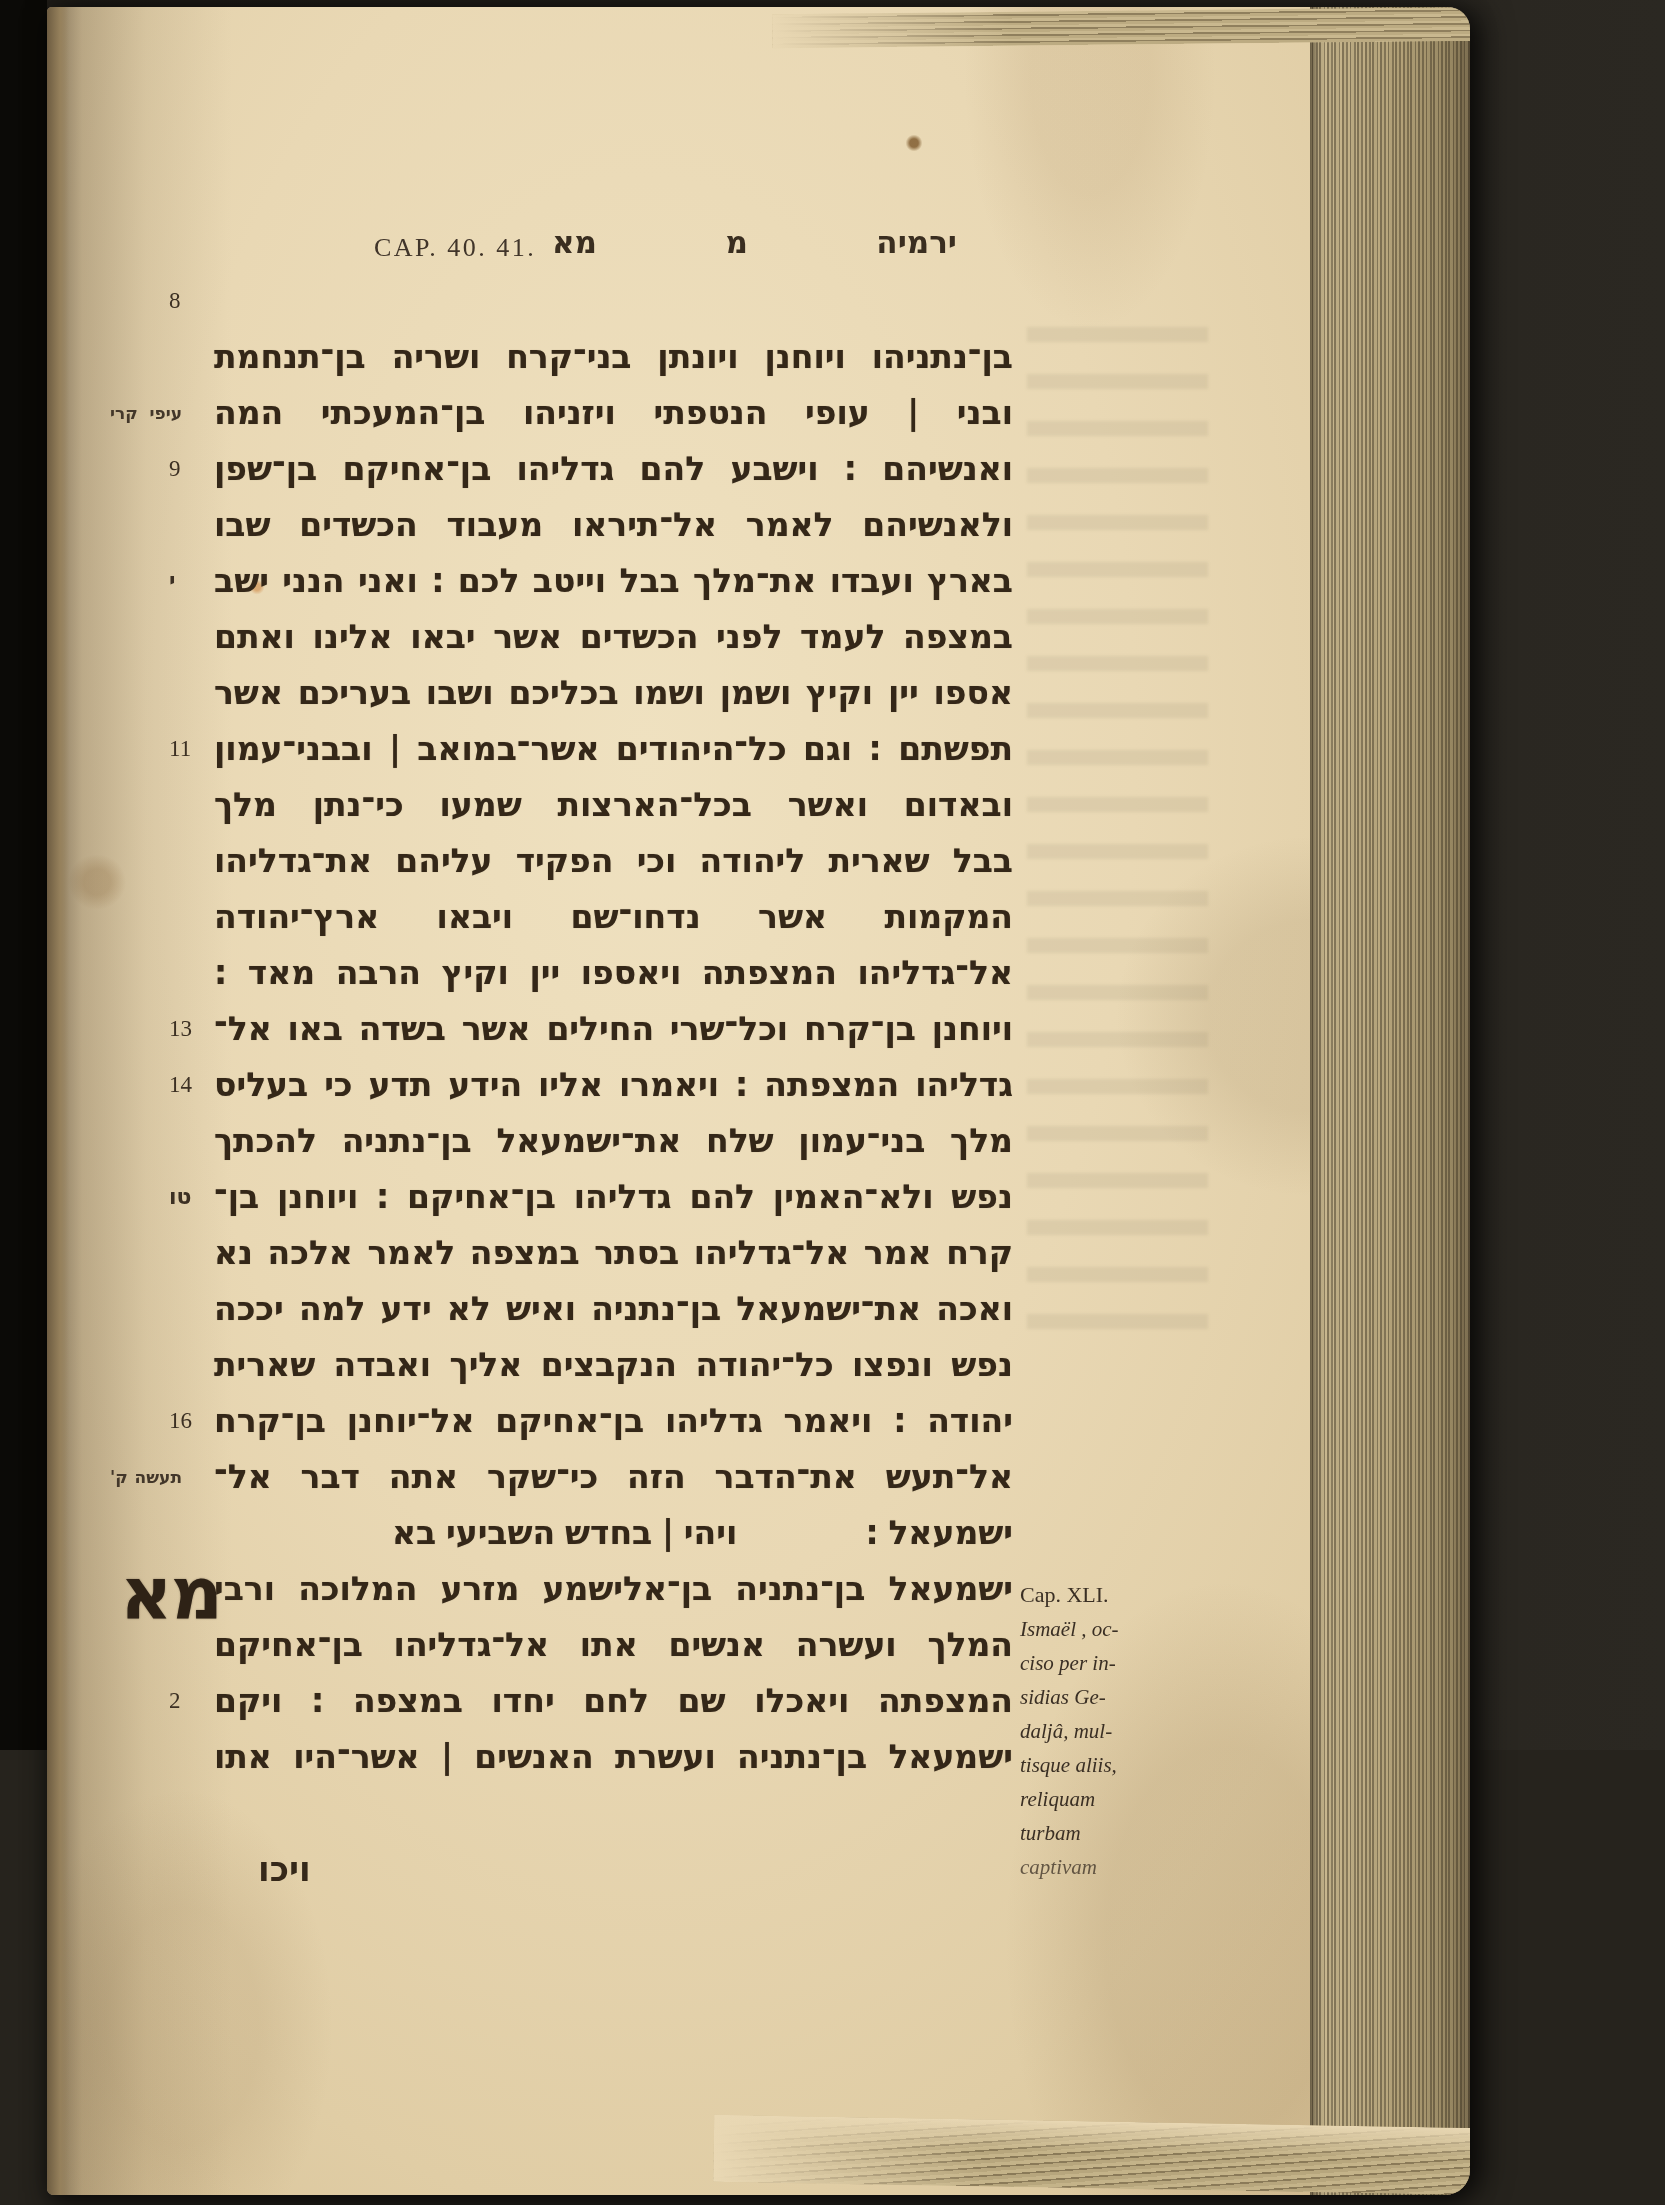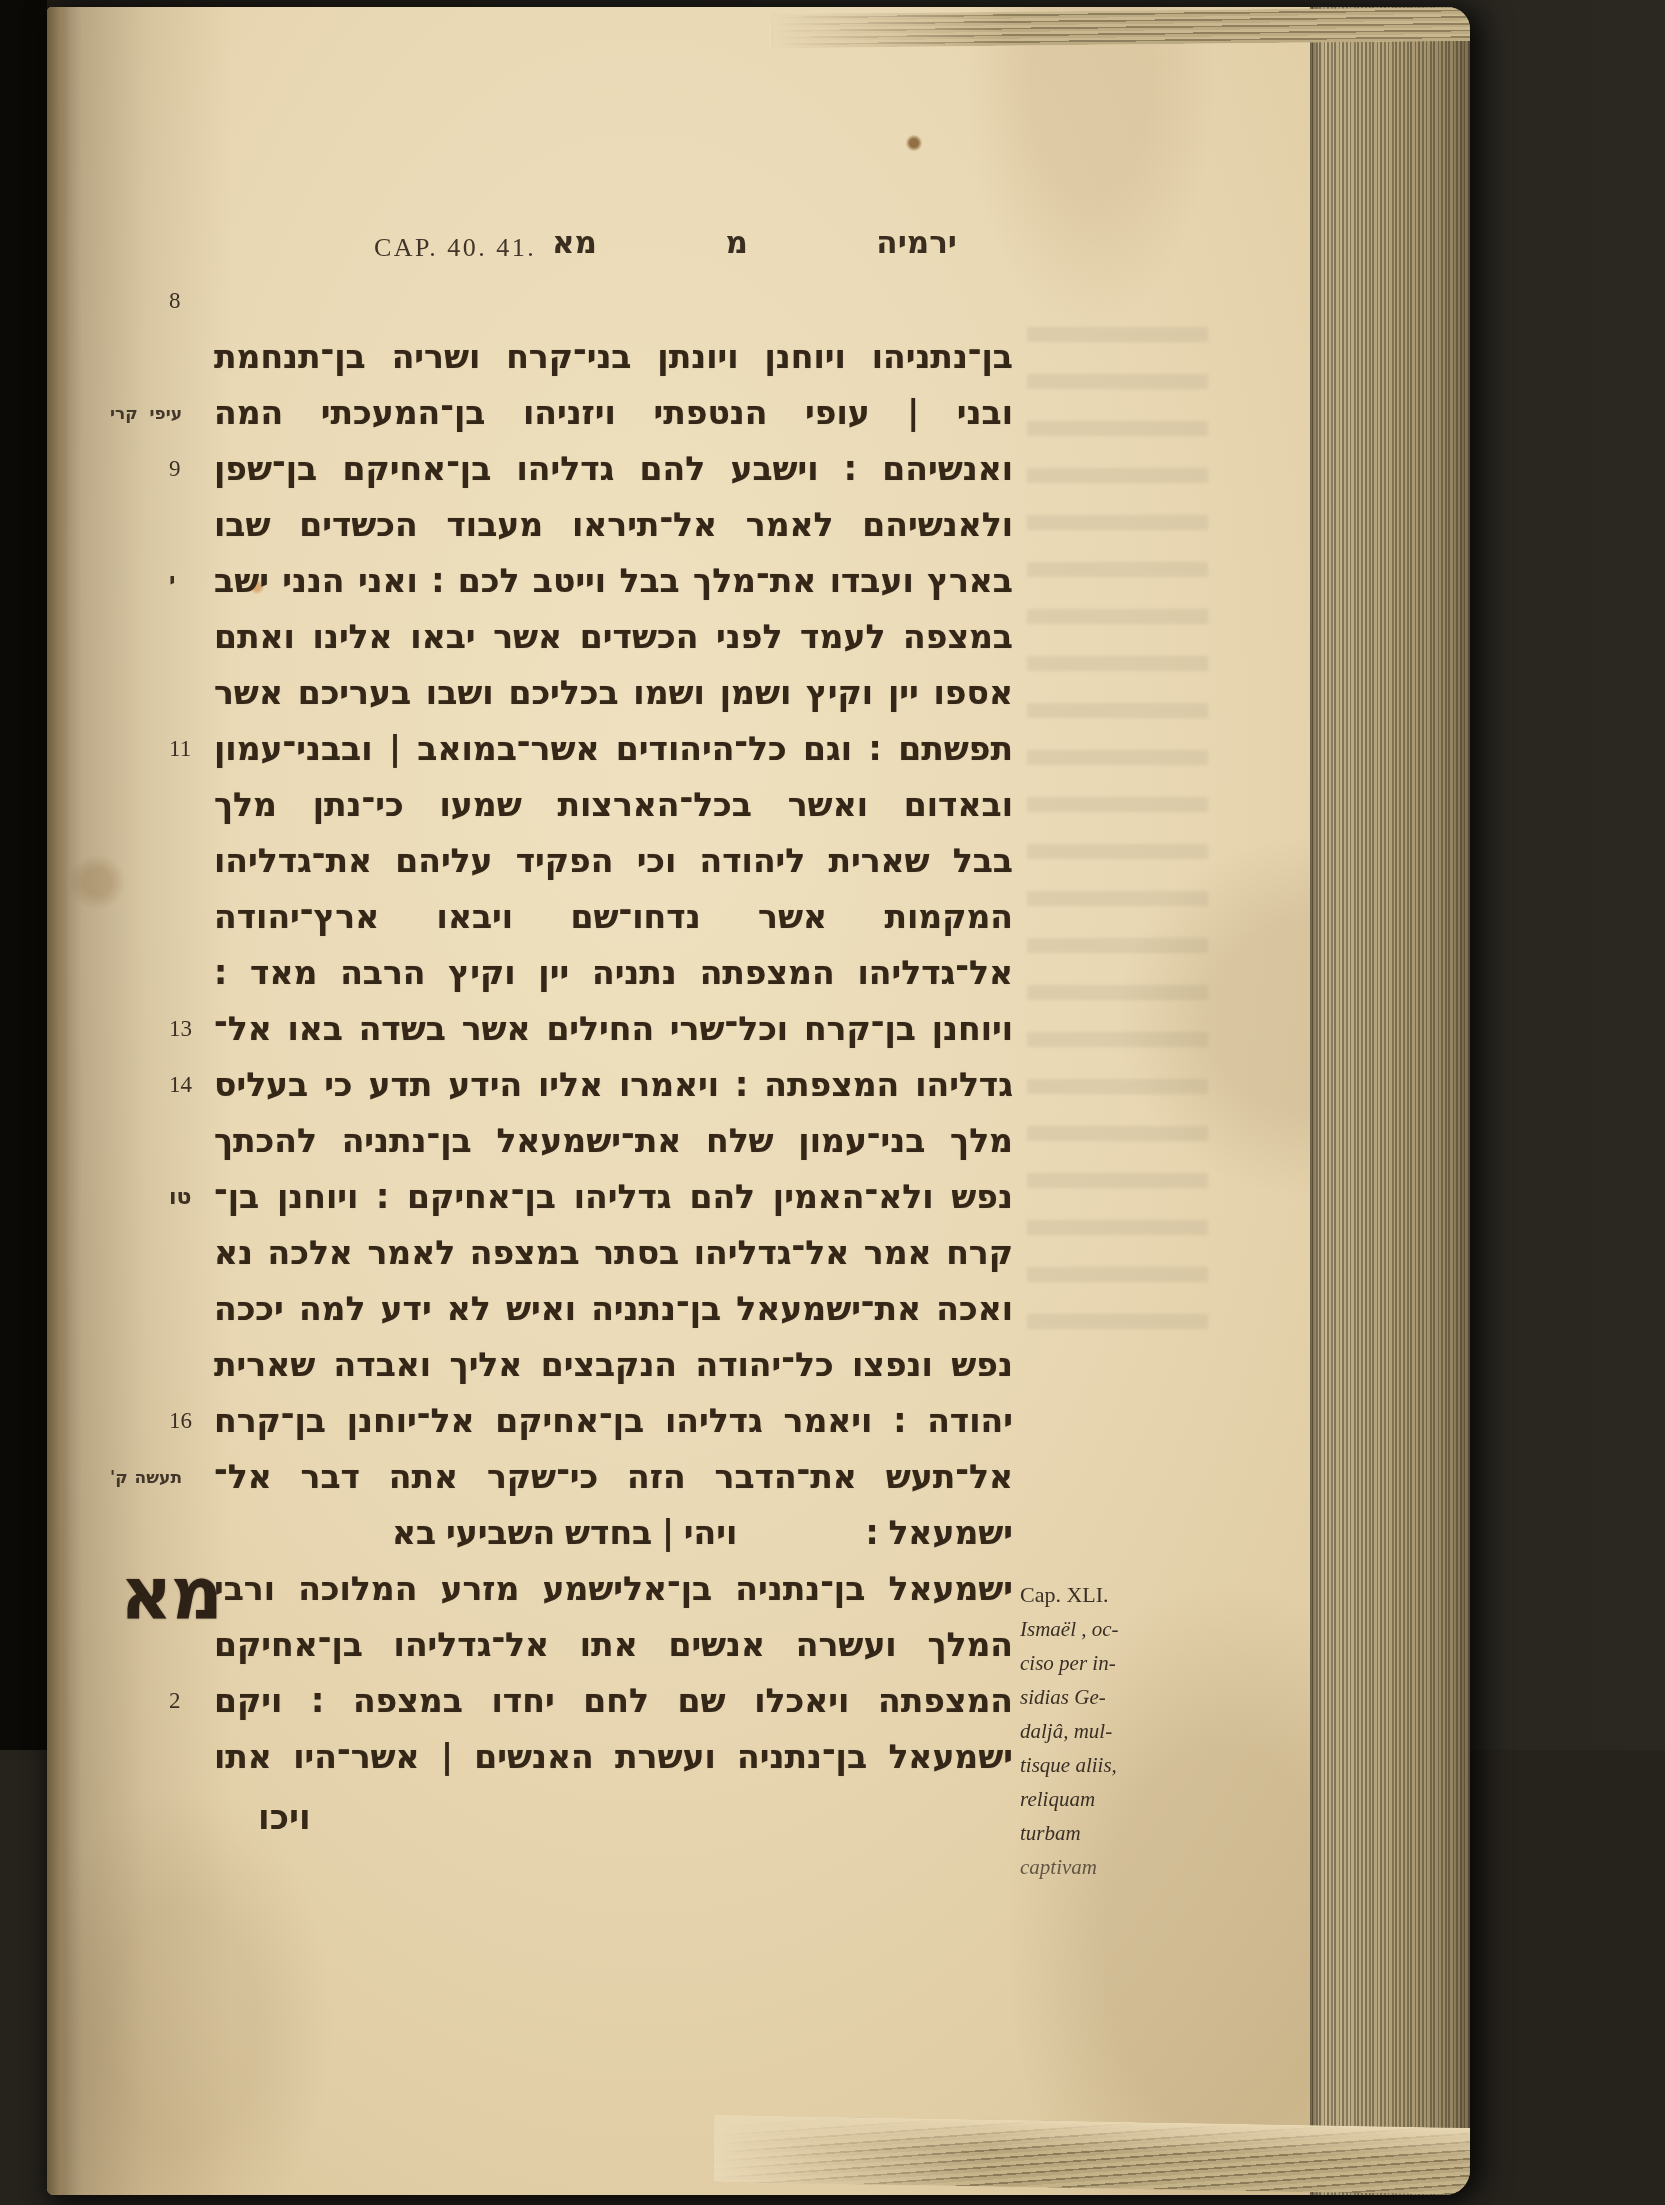--- a/index.html
+++ b/index.html
@@ -63,21 +63,21 @@
   .keri{position:absolute;left:-104px;top:0;width:72px;line-height:56px;direction:rtl;
     text-align:left;font-weight:bold;font-size:17px;word-spacing:0;color:#43372a;text-shadow:none;}
   .initial{position:absolute;left:-94px;top:1282px;font-weight:bold;font-size:72px;
     line-height:76px;letter-spacing:-1.7px;direction:rtl;color:#2e2216;
     text-shadow:0 0 1.7px rgba(46,34,22,.5);}
   .latin-note{position:absolute;left:806px;width:135px;top:1305px;direction:ltr;
     font-family:"Liberation Serif",serif;color:#3a2f24;text-align:left;}
   .latin-heading{font-size:22px;line-height:34px;font-style:normal;}
   .latin-line{font-size:21px;line-height:34px;font-style:italic;}
   .latin-line:last-child{opacity:.75;}
-  .catchword{position:absolute;left:44px;top:1524px;font-weight:bold;font-size:34px;
+  .catchword{position:absolute;left:44px;top:1576px;font-weight:bold;font-size:34px;
     direction:rtl;color:#352819;}
 </style>
 </head>
 <body>
 
 <div class="canvas">
   <div class="book">
     <div class="paper"></div>
     <div class="ghost-col"></div>
     <div class="stains"></div>
@@ -101,21 +101,21 @@
         <div class="line"><span class="keri">עיפי קרי</span><span>ובני | עופי הנטפתי ויזניהו בן־המעכתי המה</span></div>
         <div class="line"><span class="vnum">9</span><span>ואנשיהם : וישבע להם גדליהו בן־אחיקם בן־שפן</span></div>
         <div class="line"><span>ולאנשיהם לאמר אל־תיראו מעבוד הכשדים שבו</span></div>
         <div class="line"><span class="vnum heb">י</span><span>בארץ ועבדו את־מלך בבל וייטב לכם : ואני הנני ישב</span></div>
         <div class="line"><span>במצפה לעמד לפני הכשדים אשר יבאו אלינו ואתם</span></div>
         <div class="line"><span>אספו יין וקיץ ושמן ושמו בכליכם ושבו בעריכם אשר</span></div>
         <div class="line"><span class="vnum">11</span><span>תפשתם : וגם כל־היהודים אשר־במואב | ובבני־עמון</span></div>
         <div class="line"><span>ובאדום ואשר בכל־הארצות שמעו כי־נתן מלך</span></div>
         <div class="line"><span>בבל שארית ליהודה וכי הפקיד עליהם את־גדליהו</span></div>
         <div class="line"><span>המקמות אשר נדחו־שם ויבאו ארץ־יהודה</span></div>
-        <div class="line"><span>אל־גדליהו המצפתה נתניה יין וקיץ הרבה מאד :</span></div>
+        <div class="line"><span>אל־גדליהו המצפתה ויאספו יין וקיץ הרבה מאד :</span></div>
         <div class="line"><span class="vnum">13</span><span>ויוחנן בן־קרח וכל־שרי החילים אשר בשדה באו אל־</span></div>
         <div class="line"><span class="vnum">14</span><span>גדליהו המצפתה : ויאמרו אליו הידע תדע כי בעליס</span></div>
         <div class="line"><span>מלך בני־עמון שלח את־ישמעאל בן־נתניה להכתך</span></div>
         <div class="line"><span class="vnum heb">טו</span><span>נפש ולא־האמין להם גדליהו בן־אחיקם : ויוחנן בן־</span></div>
         <div class="line"><span>קרח אמר אל־גדליהו בסתר במצפה לאמר אלכה נא</span></div>
         <div class="line"><span>ואכה את־ישמעאל בן־נתניה ואיש לא ידע למה יככה</span></div>
         <div class="line"><span>נפש ונפצו כל־יהודה הנקבצים אליך ואבדה שארית</span></div>
         <div class="line"><span class="vnum">16</span><span>יהודה : ויאמר גדליהו בן־אחיקם אל־יוחנן בן־קרח</span></div>
         <div class="line"><span class="keri">תעשה ק'</span><span>אל־תעש את־הדבר הזה כי־שקר אתה דבר אל־</span></div>
         <div class="line line-split">

